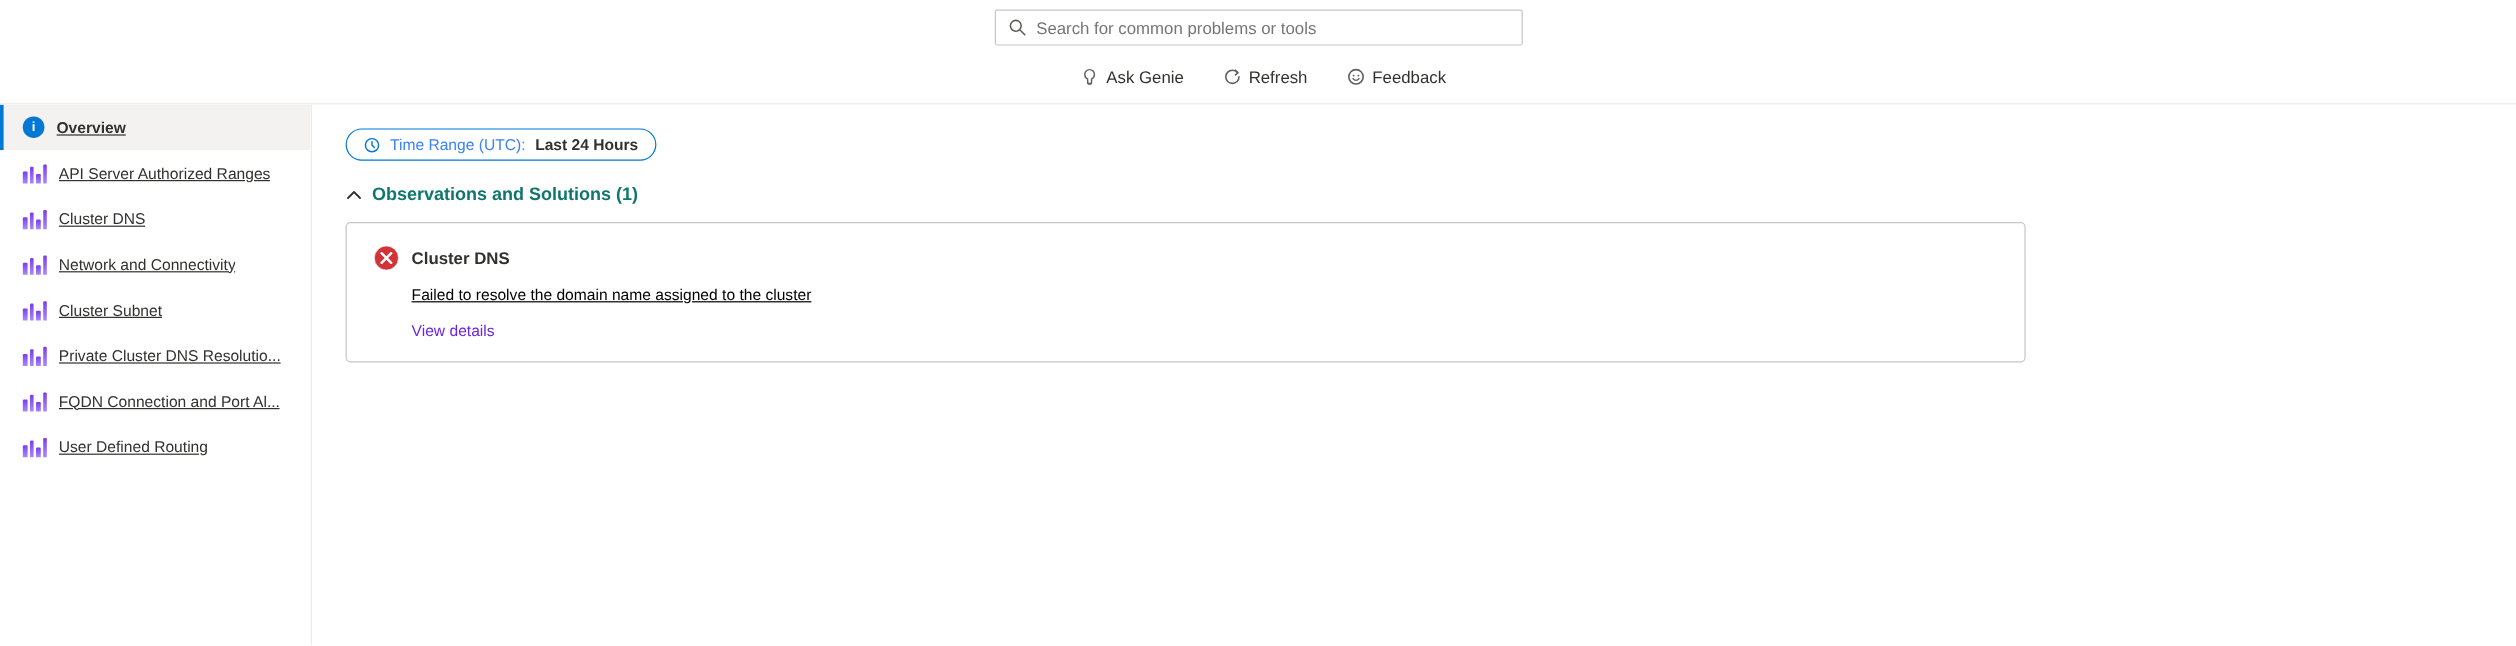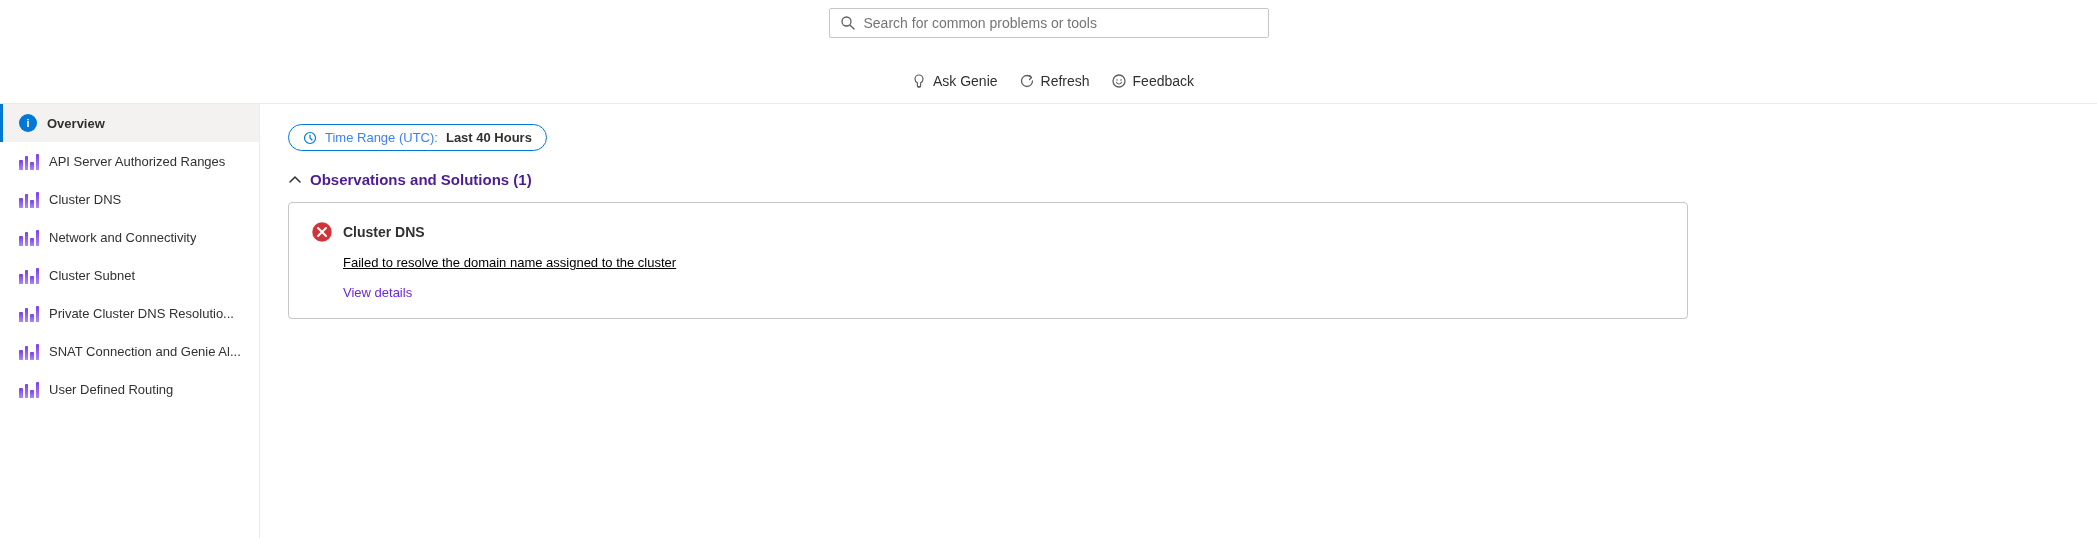--- a/index.html
+++ b/index.html
@@ -32,23 +32,22 @@
       font-size: 14px;
       color: #605e5c;
       width: 100%;
       background: transparent;
     }
     .search-icon-svg { color: #605e5c; flex-shrink: 0; }
 
     .top-bar-actions {
       display: flex;
       align-items: center;
-      gap: 1px;
+      gap: 12px;
       margin-left: 8px;
-      margin-top: 17px;
     }
     .top-bar-btn {
       display: flex;
       align-items: center;
       gap: 6px;
       padding: 6px 10px;
       border: none;
       background: transparent;
       cursor: pointer;
       font-size: 14px;
@@ -85,20 +84,21 @@
     .sidebar-item.active {
       background: #f3f2f1;
       border-left: 3px solid #0078d4;
       font-weight: 600;
     }
     .sidebar-item .item-label {
       font-size: 13px;
       white-space: nowrap;
       overflow: hidden;
       text-overflow: ellipsis;
+      text-decoration: underline;
     }
 
     
     .bar-icon {
       display: flex;
       align-items: flex-end;
       gap: 2px;
       width: 20px;
       height: 18px;
     }
@@ -172,21 +172,21 @@
     .section-header {
       display: flex;
       align-items: center;
       gap: 8px;
       margin-bottom: 14px;
       cursor: pointer;
     }
     .section-title {
       font-size: 15px;
       font-weight: 600;
-      color: #4c1d95;
+      color: #0f766e;
     }
     .chevron-icon { color: #323130; }
 
     
     .obs-card {
       border: 1px solid #c8c6c4;
       border-radius: 4px;
       padding: 18px 22px;
       background: #fff;
       max-width: 1400px;
@@ -312,21 +312,21 @@
       </div>
       <span class="item-label">Private Cluster DNS Resolutio...</span>
     </div>
     <div class="sidebar-item">
       <div class="bar-icon">
         <span style="height:10px"></span>
           <span style="height:14px"></span>
           <span style="height:8px"></span>
           <span style="height:16px"></span>
       </div>
-      <span class="item-label">SNAT Connection and Genie Al...</span>
+      <span class="item-label">FQDN Connection and Port Al...</span>
     </div>
     <div class="sidebar-item">
       <div class="bar-icon">
         <span style="height:10px"></span>
           <span style="height:14px"></span>
           <span style="height:8px"></span>
           <span style="height:16px"></span>
       </div>
       <span class="item-label">User Defined Routing</span>
     </div>
@@ -336,21 +336,21 @@
 
     
 
     
     <button class="time-range-btn">
       <svg width="14" height="14" viewBox="0 0 14 14" fill="none">
         <circle cx="7" cy="7" r="5.5" stroke="#0078d4" stroke-width="1.2"></circle>
         <path d="M7 4V7L9 9" stroke="#0078d4" stroke-width="1.2" stroke-linecap="round"></path>
       </svg>
       <span class="time-range-label">Time Range (UTC):</span>
-      <span class="time-range-value">Last 40 Hours</span>
+      <span class="time-range-value">Last 24 Hours</span>
     </button>
 
     
     <div class="section-header">
       <svg class="chevron-icon" width="14" height="14" viewBox="0 0 14 14" fill="none">
         <polyline points="2,9 7,4 12,9" stroke="#323130" stroke-width="1.5" stroke-linecap="round" stroke-linejoin="round" fill="none"></polyline>
       </svg>
       <span class="section-title">Observations and Solutions (1)</span>
     </div>
 

